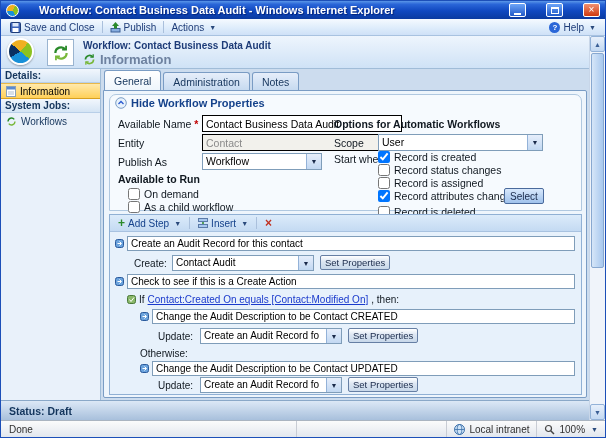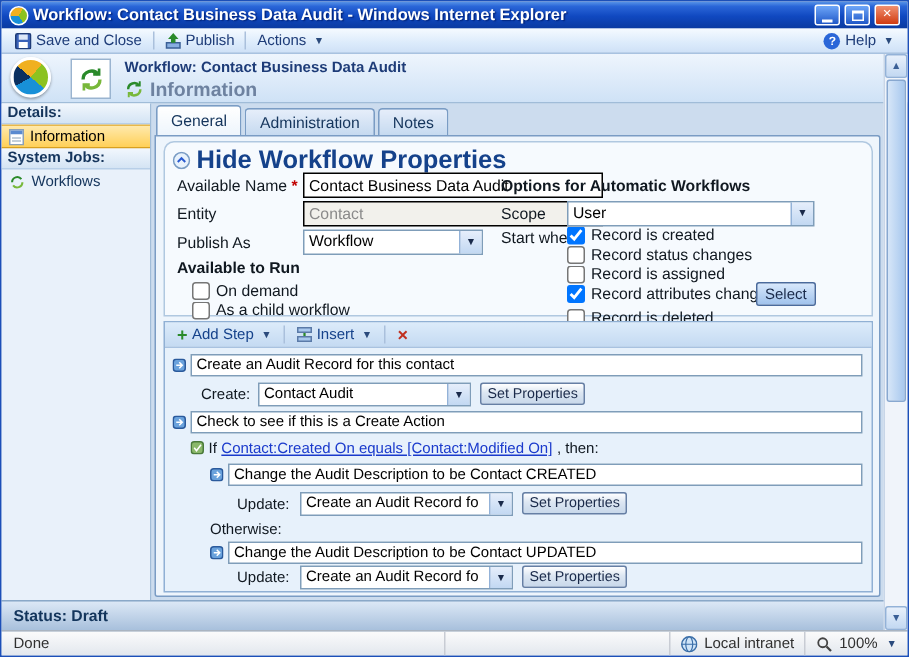--- a/index.html
+++ b/index.html
@@ -3,21 +3,21 @@
 <meta charset="utf-8">
 <style>
   *{box-sizing:border-box;margin:0;padding:0}
   html,body{background:#8a8a8a}
   body{font-family:"Liberation Sans",sans-serif}
   .window{position:relative;width:606px;height:438px;background:#ccdcee;border:1px solid #1c4fb8;overflow:hidden}
 
   
   .titlebar{position:absolute;left:0;top:0;width:100%;height:18px;
     background:linear-gradient(180deg,#5a96e8 0%,#2a66d8 18%,#1048c0 55%,#0a3aa0 100%);
-    display:flex;align-items:center;padding:0 5px;gap:3px}
+    display:flex;align-items:center;padding:0 5px;gap:20px}
   .app-icon{width:13px;height:13px;border-radius:50%;border:1px solid #fff;
     background:conic-gradient(from 30deg,#8cc220 0 33%,#1890d8 33% 66%,#f0b020 66% 100%)}
   .titlebar-text{flex:1;color:#fff;font-weight:bold;font-size:11px;text-shadow:1px 1px 1px #00237a;
     white-space:nowrap;overflow:hidden}
   .tb-ctl{width:17px;height:14px;border:1px solid #fff;border-radius:2px;display:flex;align-items:center;
     justify-content:center;color:#fff;font-size:10px;line-height:1;cursor:pointer}
   .ctl-min,.ctl-max{background:linear-gradient(#6ea6f8,#2058c8)}
   .ctl-close{background:linear-gradient(#f09070,#d03a10)}
   .g-min{display:block;width:7px;height:2px;background:#fff;margin-top:7px}
   .g-max{display:block;width:8px;height:7px;border:1px solid #fff;border-top-width:2px}
@@ -62,21 +62,21 @@
     background:linear-gradient(#e6eefa,#c6daf0);border:1px solid #7a9cc4;border-bottom:none;
     border-radius:3px 3px 0 0;margin-right:2px;cursor:pointer;position:relative;top:1px}
   .tab.selected{background:linear-gradient(#ffffff,#eef5fc);height:20px;top:1px;z-index:3}
   .panel{position:absolute;left:2px;top:21px;width:484px;height:308px;border:1px solid #7a9cc4;
     background:#eef5fc;border-radius:0 2px 2px 2px}
 
   
   .props{position:absolute;left:5px;top:3px;width:473px;height:117px;border:1px solid #b0c8e0;
     border-radius:7px 7px 0 0;background:#f6fafe}
   .props-header{position:absolute;left:5px;top:2px;display:flex;align-items:center;gap:4px;
-    font-size:17px;font-weight:bold;color:#15428b;cursor:pointer}
+    font-size:11px;font-weight:bold;color:#15428b;cursor:pointer}
   .lbl{position:absolute;font-size:10.5px;color:#101820;white-space:nowrap}
   .lbl.bold{font-weight:bold}
   .req{color:#c00000;font-weight:bold}
   .txt{position:absolute;border:1px solid #000000;font-family:inherit;font-size:10.5px;
     padding:1px 3px;height:17px;background:#fff;color:#000}
   .txt.disabled{background:#f2f1ec;color:#8a8a8a}
   .fake-select{position:absolute;display:flex;height:17px;border:1px solid #7f9db9;background:#fff;
     cursor:pointer;align-items:stretch}
   .fs-text{flex:1;font-size:10.5px;padding:1px 3px;white-space:nowrap;overflow:hidden;color:#000}
   .fs-arrow{width:15px;display:flex;align-items:center;justify-content:center;font-size:7px;color:#1a2a4a;

